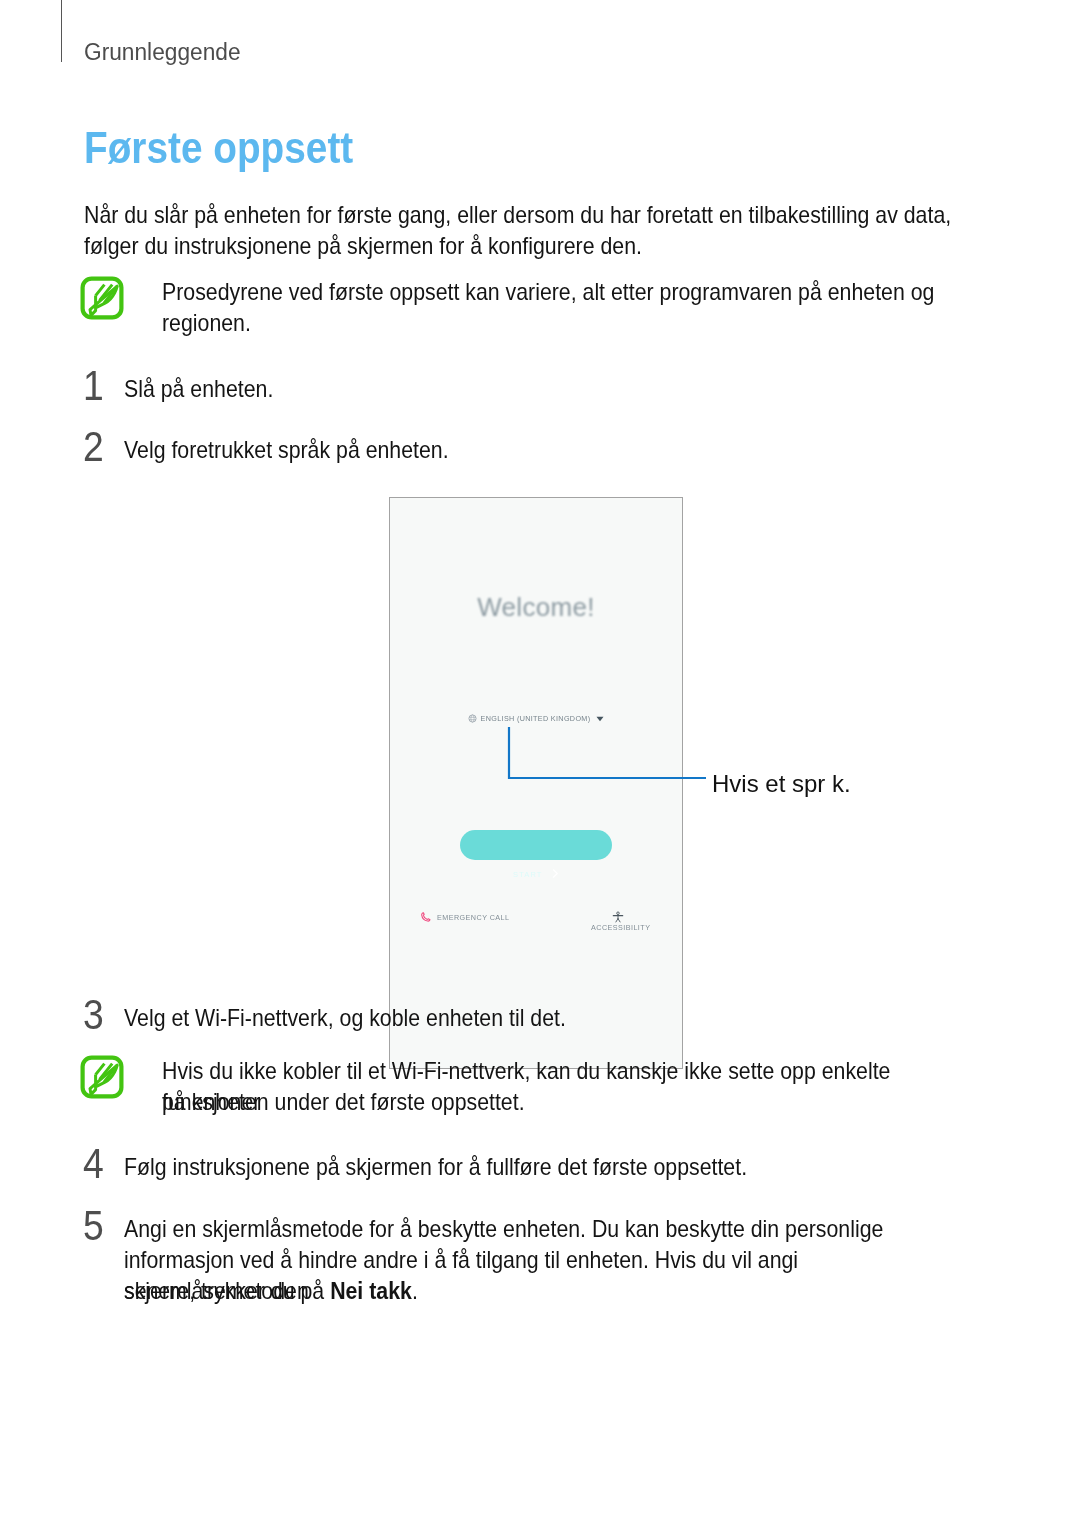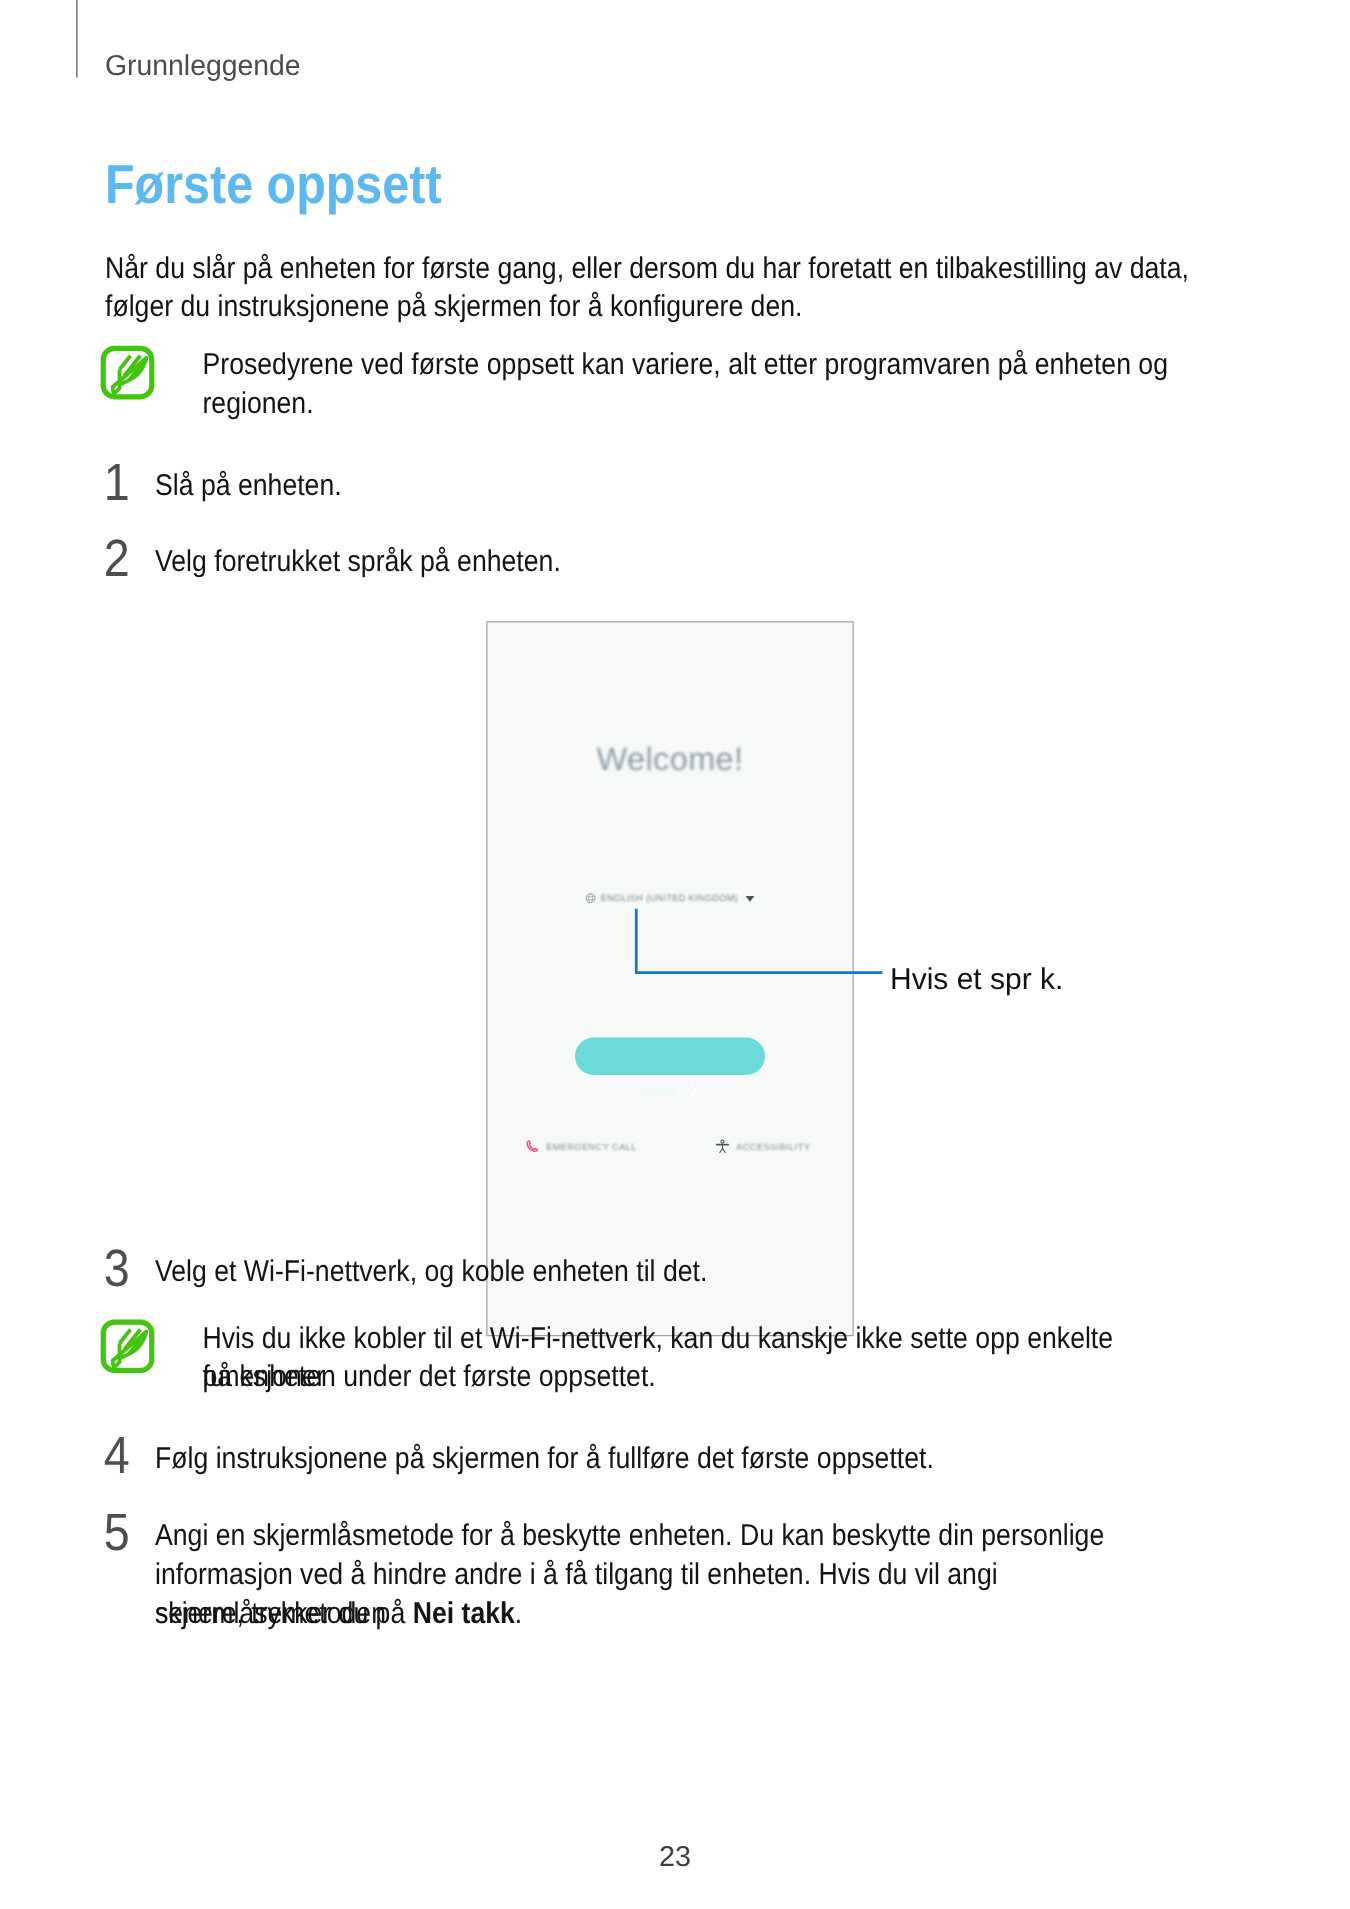--- a/index.html
+++ b/index.html
@@ -100,21 +100,21 @@
       </div>
     </div>
 
     <div class="foot">
       <div class="foot-item" style="left:30px;">
         <svg width="12" height="12" viewBox="0 0 16 16" style="filter:blur(0.45px)">
           <path d="M4.6 2.3 C3.1 2.5 2.1 3.9 2.3 5.4 C2.8 9.4 6.2 12.8 10.2 13.4 C11.5 13.6 12.8 12.9 13.3 11.7 L11.0 10.4 C10.6 11.0 9.9 11.3 9.2 11.0 C7.0 10.2 5.5 8.6 4.8 6.5 C4.6 5.8 4.9 5.1 5.5 4.7 Z" fill="none" stroke="#f0497f" stroke-width="1.5" stroke-linejoin="round"></path>
         </svg>
         <span class="foot-txt">EMERGENCY CALL</span>
       </div>
-      <div class="foot-item" style="left:182px;">
+      <div class="foot-item" style="left:196px;flex-direction:column;">
         <svg width="12" height="12" viewBox="0 0 16 16" style="filter:blur(0.4px)">
           <circle cx="8" cy="3" r="1.7" fill="none" stroke="#4a565e" stroke-width="1.2"></circle>
           <path d="M1.8 6.3 H14.2" stroke="#4a565e" stroke-width="1.7" stroke-linecap="round"></path>
           <path d="M8 5.6 V10.2 M8 10.2 L5.2 14.6 M8 10.2 L10.8 14.6" stroke="#4a565e" stroke-width="1.2" fill="none" stroke-linecap="round"></path>
         </svg>
         <span class="foot-txt">ACCESSIBILITY</span>
       </div>
     </div>
   </div>
 
@@ -135,15 +135,14 @@
   <div class="tx" style="left:162px;top:1086px;">på enheten under det første oppsettet.</div>
 
   <div class="li-num" style="left:83px;top:1143px;">4</div>
   <div class="tx" style="left:124px;top:1151px;">Følg instruksjonene på skjermen for å fullføre det første oppsettet.</div>
 
   <div class="li-num" style="left:83px;top:1205px;">5</div>
   <div class="tx" style="left:124px;top:1213px;">Angi en skjermlåsmetode for å beskytte enheten. Du kan beskytte din personlige</div>
   <div class="tx" style="left:124px;top:1244px;">informasjon ved å hindre andre i å få tilgang til enheten. Hvis du vil angi skjermlåsemetoden</div>
   <div class="tx" style="left:124px;top:1275px;"><span>senere, trykker du på </span><b>Nei takk</b><span>.</span></div>
 
-  <div class="pageno">23</div>
 
 </div>
 
 </body></html>

